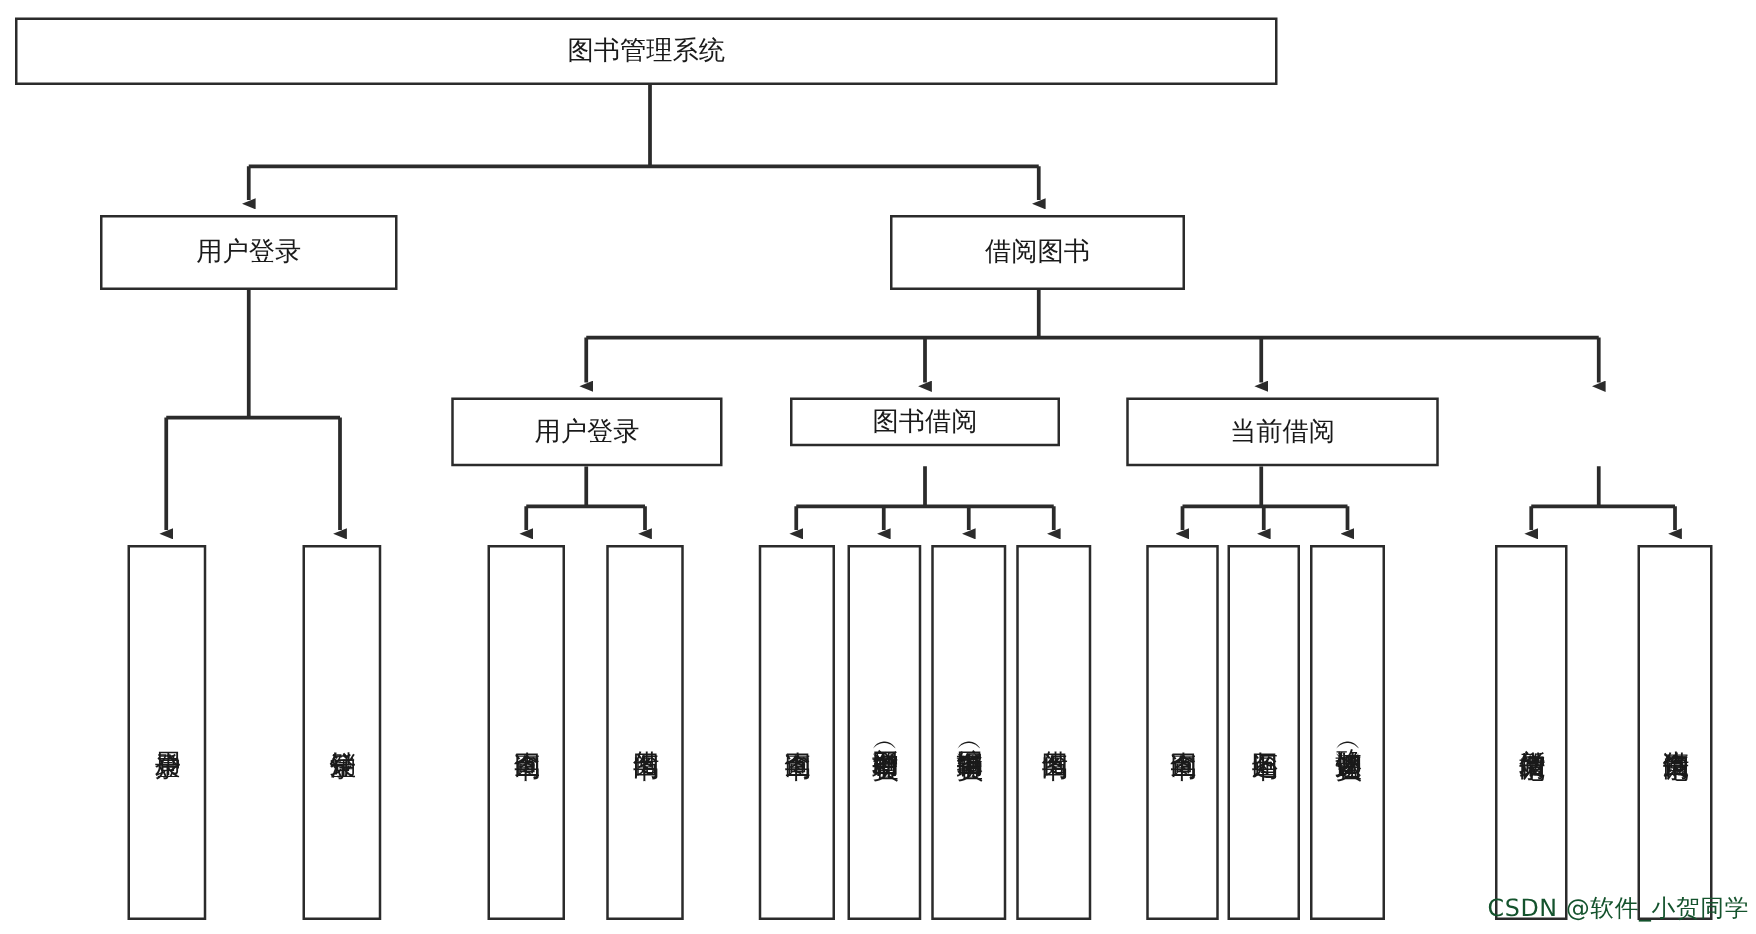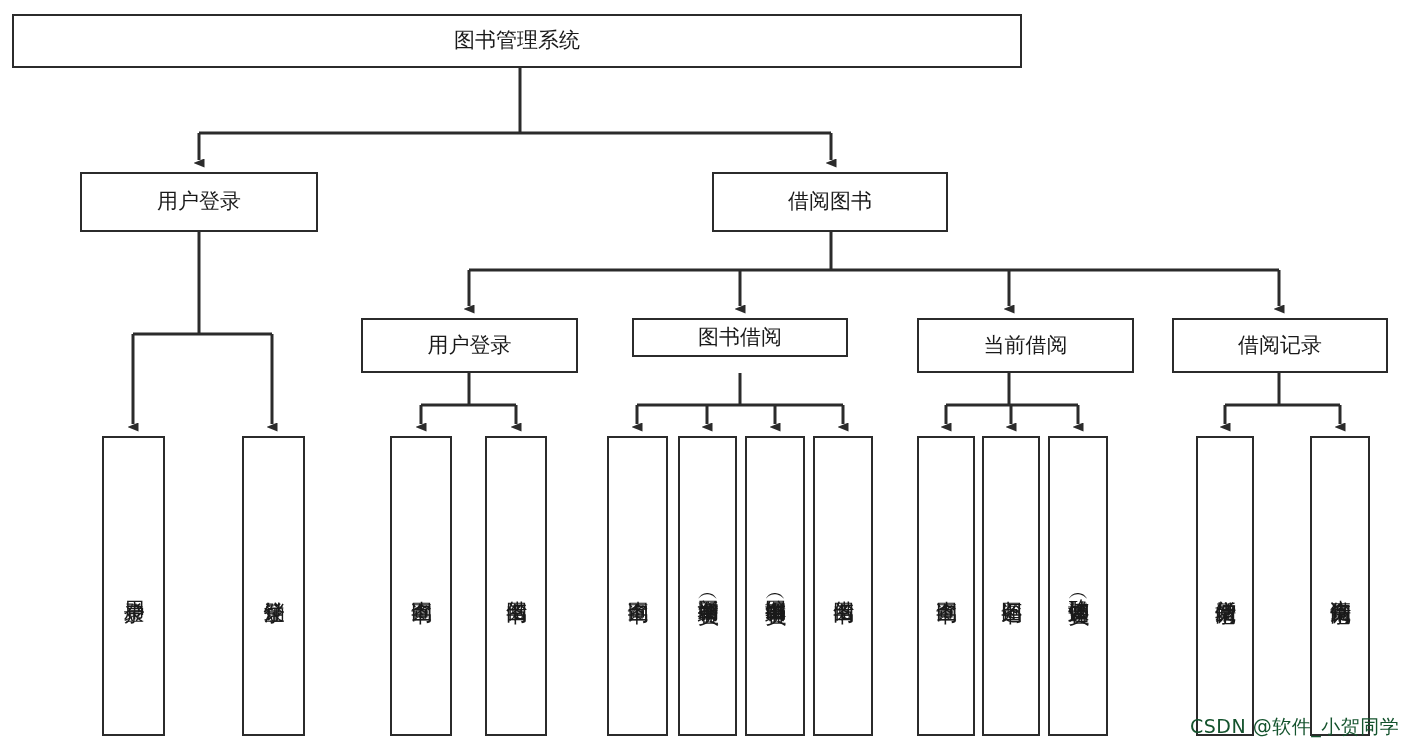--- a/index.html
+++ b/index.html
@@ -126,25 +126,22 @@
   <div class="node" style="left:712px;top:172px;width:236px;height:60px;">
     <span class="label">借阅图书</span>
   </div>
 
   <div class="node" style="left:361px;top:318px;width:217px;height:55px;">
     <span class="label">用户登录</span>
   </div>
   <div class="node" style="left:632px;top:318px;width:216px;height:39px;">
     <span class="label">图书借阅</span>
   </div>
-  <div class="node" style="left:901px;top:318px;width:217px;height:55px;margin-left:16px;">
+  <div class="node" style="left:901px;top:318px;width:250px;height:55px;">
     <span class="label">当前借阅</span>
-  </div>
-  <div class="node" style="left:1172px;top:318px;width:216px;height:55px;">
-    <span class="label">借阅记录</span>
   </div>
 
   <div class="node leaf" style="left:102px;top:436px;width:63px;height:300px;">
     <span class="label">用户登录</span>
   </div>
   <div class="node leaf" style="left:242px;top:436px;width:63px;height:300px;">
     <span class="label">注销登录</span>
   </div>
   <div class="node leaf" style="left:390px;top:436px;width:62px;height:300px;">
     <span class="label">查询图书</span>

